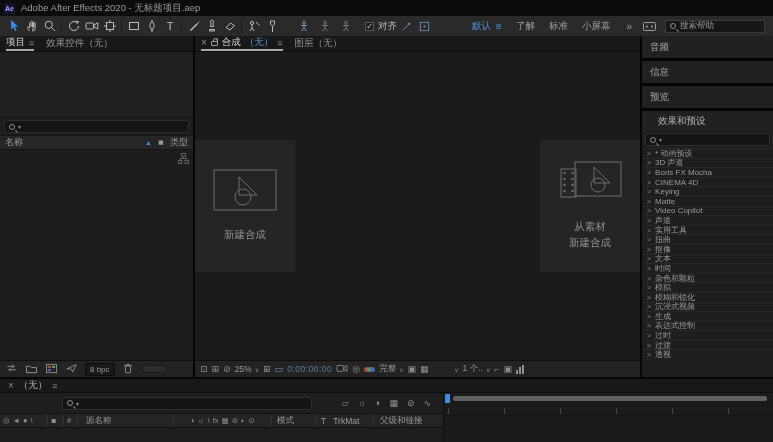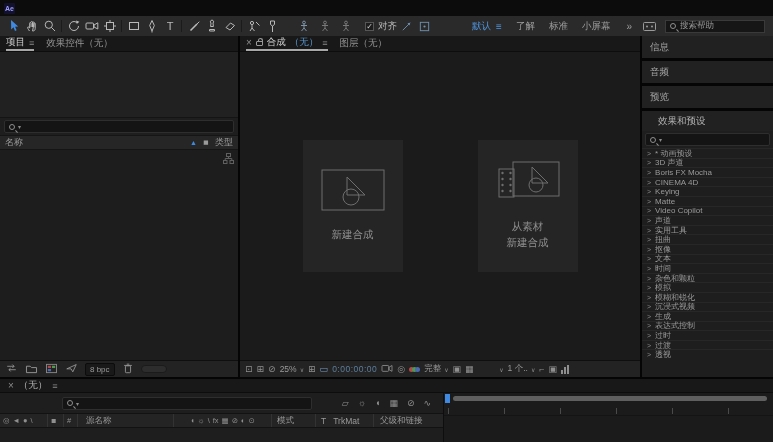--- a/index.html
+++ b/index.html
@@ -36,36 +36,36 @@
 .panel{background:#1e1e1e;display:flex;flex-direction:column;min-height:0}
 .tabbar{height:16px;background:#181818;display:flex;align-items:stretch;padding-left:6px;gap:12px;flex:none;border-bottom:1px solid #0d0d0d}
 .tab{display:flex;align-items:center;gap:4px;font-size:9.5px;color:#969696;white-space:nowrap;cursor:default}
 .tab.active{color:#d2d2d2;border-bottom:2px solid #a8a8a8}
 .pmenu{color:#8a8a8a;font-size:9px}
 .blue{color:#5b9bd5}
 .closex{color:#8a8a8a;font-size:10px}
 .lockico{width:7px;height:5px;border:1px solid #9a9a9a;border-radius:1px;position:relative;margin-top:2px}
 .lockico::before{content:'';position:absolute;top:-4px;left:1px;width:3px;height:3px;border:1px solid #9a9a9a;border-bottom:none;border-radius:3px 3px 0 0}
 
-.pleft{width:238px;flex:none}
+.pleft{width:193px;flex:none}
 .projempty{height:66px;background:#212121;border-bottom:1px solid #141414;flex:none}
 .searchrow{padding:2px 4px;flex:none}
 .searchbox{height:13px;background:#141414;border:1px solid #2e2e2e;border-radius:2px;display:flex;align-items:center;gap:3px;padding:0 4px}
 .caret{color:#8a8a8a;font-size:6px}
 .colhdr{height:15px;background:#262626;border-top:1px solid #151515;border-bottom:1px solid #151515;display:flex;align-items:center;padding:0 5px;gap:6px;font-size:9px;color:#9a9a9a;flex:none}
 .sortarr{color:#3f8ae0;font-size:7px}
 .tagico{color:#9a9a9a;font-size:8px;transform:rotate(45deg)}
 .projlist{flex:1;position:relative;background:#1d1d1d}
 .flowchart-corner{position:absolute;right:4px;top:3px;opacity:.75}
 .pfoot{height:17px;background:#232323;border-top:1px solid #0f0f0f;display:flex;align-items:center;gap:7px;padding:0 5px;flex:none}
 .bpc{background:#191919;border:1px solid #0c0c0c;color:#9a9a9a;font-size:8px;padding:1px 4px;border-radius:2px;white-space:nowrap}
 .pill{width:26px;height:8px;border-radius:4px;background:#2d2d2d;border:1px solid #1b1b1b}
 
 .pcenter{flex:1;border-left:2px solid #050505;border-right:2px solid #050505;min-width:0}
-.viewer{flex:1;background:#1b1b1b;display:flex;align-items:center;justify-content:center;gap:75px;min-height:0}
+.viewer{flex:1;background:#1b1b1b;display:flex;align-items:center;justify-content:space-between;gap:75px;min-height:0}
 .card{width:100px;height:132px;background:#252525;display:flex;flex-direction:column;align-items:center;justify-content:center;gap:16px;cursor:pointer;flex:none}
 .cardlbl{color:#8f8f8f;font-size:10.5px;text-align:center;line-height:1.5}
 .cfoot{height:17px;background:#232323;border-top:1px solid #0f0f0f;display:flex;align-items:center;gap:4px;padding:0 5px;font-size:8.5px;color:#9a9a9a;flex:none;overflow:hidden}
 .fico{font-size:9px;color:#8f8f8f;flex:none;line-height:1}
 .fico.bluish{color:#7a9cc0}
 .ddl{display:flex;align-items:center;gap:3px;flex:none;white-space:nowrap}
 .tc{color:#5d7e9d;letter-spacing:.5px;flex:none}
 .rgbdots{display:flex;flex:none}
 .rgbdots i{width:5px;height:5px;border-radius:50%;display:block}
 .rgbdots i:nth-child(1){background:#b04a4a}
@@ -106,20 +106,21 @@
 .ticks{position:absolute;left:4px;right:0;top:15px;height:6px;background:repeating-linear-gradient(90deg,#4a4a4a 0 1px,transparent 1px 56px)}
 .rulerline{position:absolute;left:0;right:0;top:22px;height:1px;background:#141414}
 </style>
 </head>
 <body>
 
 <div class="app">
 
   <div class="titlebar">
     <span class="aelogo">Ae</span>
+    <span class="apptitle">Adobe After Effects 2020 - 无标题项目.aep</span>
   </div>
 
 
   <div class="toolbar">
     <span class="tool">
         <svg width="14" height="14" viewBox="0 0 14 14">
           <path d="M4 1 L4.2 10.5 L6.5 8.3 L8 12 L9.6 11.3 L8.1 7.7 L11.2 7.5 Z" fill="#3f8ae0"></path>
         </svg>
       </span>
     <span class="tool">
@@ -394,22 +395,22 @@
         <span class="fico">▣</span>
         <span class="barsico">
             <i style="height:4px"></i>
             <i style="height:7px"></i>
             <i style="height:9px"></i>
           </span>
       </div>
     </div>
 
     <div class="pright">
+      <div class="collapsed">音频</div>
       <div class="collapsed">信息</div>
-      <div class="collapsed">音频</div>
       <div class="collapsed">预览</div>
       <div class="fxpanel">
         <div class="fxhdr">效果和预设</div>
         <div class="fxsearch">
           <div class="searchbox">
             <span class="mag"></span>
             <span class="caret">▾</span>
           </div>
         </div>
         <div class="catlist">

